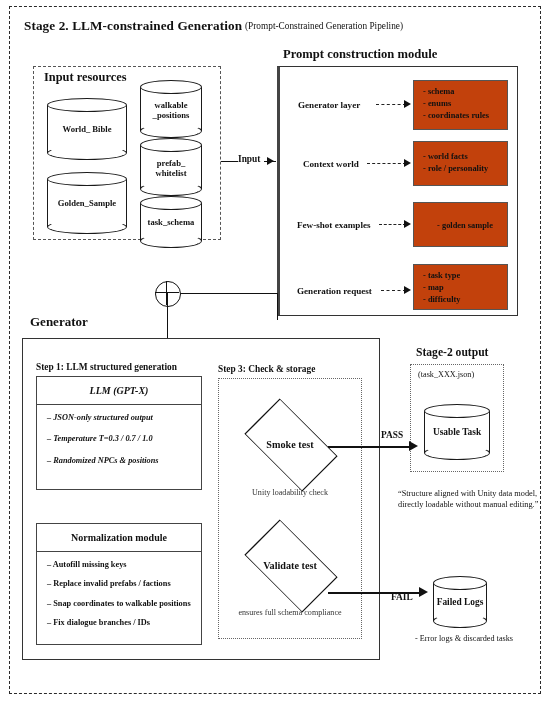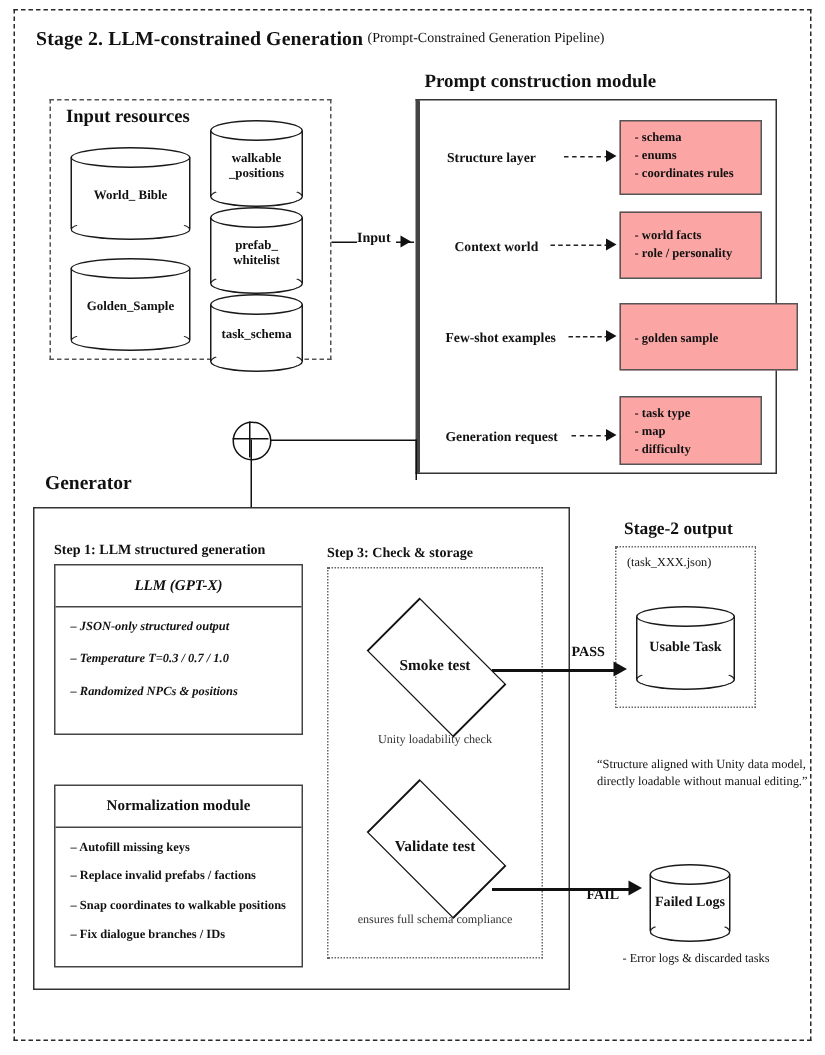--- a/index.html
+++ b/index.html
@@ -24,21 +24,21 @@
   .cyl .bot{position:absolute;left:0;bottom:0;width:100%;height:14px;border:1.2px solid #1a1a1a;border-radius:50%;border-top-color:transparent;box-sizing:border-box;background:#fff;}
   .cyl .lbl{position:absolute;left:0;right:0;top:50%;transform:translateY(-46%);text-align:center;
       font-size:8.6px;font-weight:bold;line-height:1.18;z-index:3;}
 
   
   .pcm-title{position:absolute;left:283px;top:47px;font-size:12.6px;font-weight:bold;}
   .pcm-box{position:absolute;left:277px;top:66px;width:241px;height:250px;
       border:1.1px solid #333;border-left:3px solid #444;box-sizing:border-box;background:#fff;}
 
   .layer-label{position:absolute;font-size:9.1px;font-weight:bold;white-space:nowrap;}
-  .pcm-sub{position:absolute;border:1.2px solid #555;box-sizing:border-box;background:#fca5a5;
+  .pcm-sub{position:absolute;border:1.2px solid #555;box-sizing:border-box;background:#c2410c;
       font-size:8.4px;font-weight:bold;line-height:1.45;padding:5px 0 0 9px;}
   .pcm-sub div{white-space:nowrap;}
 
   .dashline{position:absolute;height:0;border-top:1.3px dashed #222;}
   .arrowhead{position:absolute;width:0;height:0;border-top:4px solid transparent;
       border-bottom:4px solid transparent;border-left:7px solid #111;}
 
   
   .gen-title{position:absolute;left:30px;top:314px;font-size:13px;font-weight:bold;}
   .gen-box{position:absolute;left:22px;top:338px;width:358px;height:322px;
@@ -61,21 +61,21 @@
   .diamond .txt{position:absolute;left:0;right:0;top:50%;transform:translateY(-50%);
       text-align:center;font-size:10.2px;font-weight:bold;z-index:4;}
   .caption{position:absolute;font-size:8.1px;color:#333;text-align:center;white-space:nowrap;}
 
   
   .s2-title{position:absolute;left:416px;top:346px;font-size:11.6px;font-weight:bold;}
   .s2-box{position:absolute;left:410px;top:364px;width:94px;height:108px;
       border:1.3px dotted #666;box-sizing:border-box;}
   .s2-file{position:absolute;left:418px;top:370px;font-size:8.2px;}
 
-  .note{position:absolute;font-size:8.3px;line-height:1.35;color:#111;margin-top:16px;}
+  .note{position:absolute;font-size:8.3px;line-height:1.35;color:#111;}
 
   
   .solid-h{position:absolute;height:0;border-top:1.4px solid #111;}
   .solid-v{position:absolute;width:0;border-left:1.4px solid #111;}
   .circ{position:absolute;width:24px;height:24px;border:1.4px solid #111;border-radius:50%;background:#fff;}
   .circ:before{content:"";position:absolute;left:-1px;top:10.2px;width:24px;border-top:1.4px solid #111;}
   .circ:after{content:"";position:absolute;top:-1px;left:10.2px;height:24px;border-left:1.4px solid #111;}
 
   .flowlbl{position:absolute;font-size:9.4px;font-weight:bold;}
   .arrow-thick{position:absolute;width:0;height:0;border-top:5px solid transparent;
@@ -133,41 +133,41 @@
   </div>
 
   <div class="solid-h" style="left:221px;top:161px;width:17px;"></div>
   <div class="flowlbl" style="left:238px;top:154px;">Input</div>
   <div class="solid-h" style="left:264px;top:161px;width:12px;"></div>
   <div class="arrowhead" style="left:267px;top:157px;"></div>
 
   <div class="pcm-title">Prompt construction module</div>
   <div class="pcm-box"></div>
 
-  <div class="layer-label" style="left:298px;top:100px;">Structure layer</div>
+  <div class="layer-label" style="left:298px;top:100px;">Generator layer</div>
   <div class="dashline" style="left:376px;top:104px;width:30px;"></div>
   <div class="arrowhead" style="left:404px;top:100px;"></div>
   <div class="pcm-sub" style="left:413px;top:80px;width:95px;height:50px;">
     <div>- schema</div>
     <div>- enums</div>
     <div>- coordinates rules</div>
   </div>
 
   <div class="layer-label" style="left:303px;top:159px;">Context world</div>
   <div class="dashline" style="left:367px;top:163px;width:39px;"></div>
   <div class="arrowhead" style="left:404px;top:159px;"></div>
   <div class="pcm-sub" style="left:413px;top:141px;width:95px;height:45px;padding-top:9px;">
     <div>- world facts</div>
     <div>- role / personality</div>
   </div>
 
   <div class="layer-label" style="left:297px;top:220px;">Few-shot examples</div>
   <div class="dashline" style="left:379px;top:224px;width:27px;"></div>
   <div class="arrowhead" style="left:404px;top:220px;"></div>
-  <div class="pcm-sub" style="left:413px;top:202px;width:119px;height:45px;padding-top:17px;">
+  <div class="pcm-sub" style="left:413px;top:202px;width:95px;height:45px;padding-top:17px;text-align:center;">
     <div>- golden sample</div>
   </div>
 
   <div class="layer-label" style="left:297px;top:286px;">Generation request</div>
   <div class="dashline" style="left:381px;top:290px;width:25px;"></div>
   <div class="arrowhead" style="left:404px;top:286px;"></div>
   <div class="pcm-sub" style="left:413px;top:264px;width:95px;height:46px;">
     <div>- task type</div>
     <div>- map</div>
     <div>- difficulty</div>

